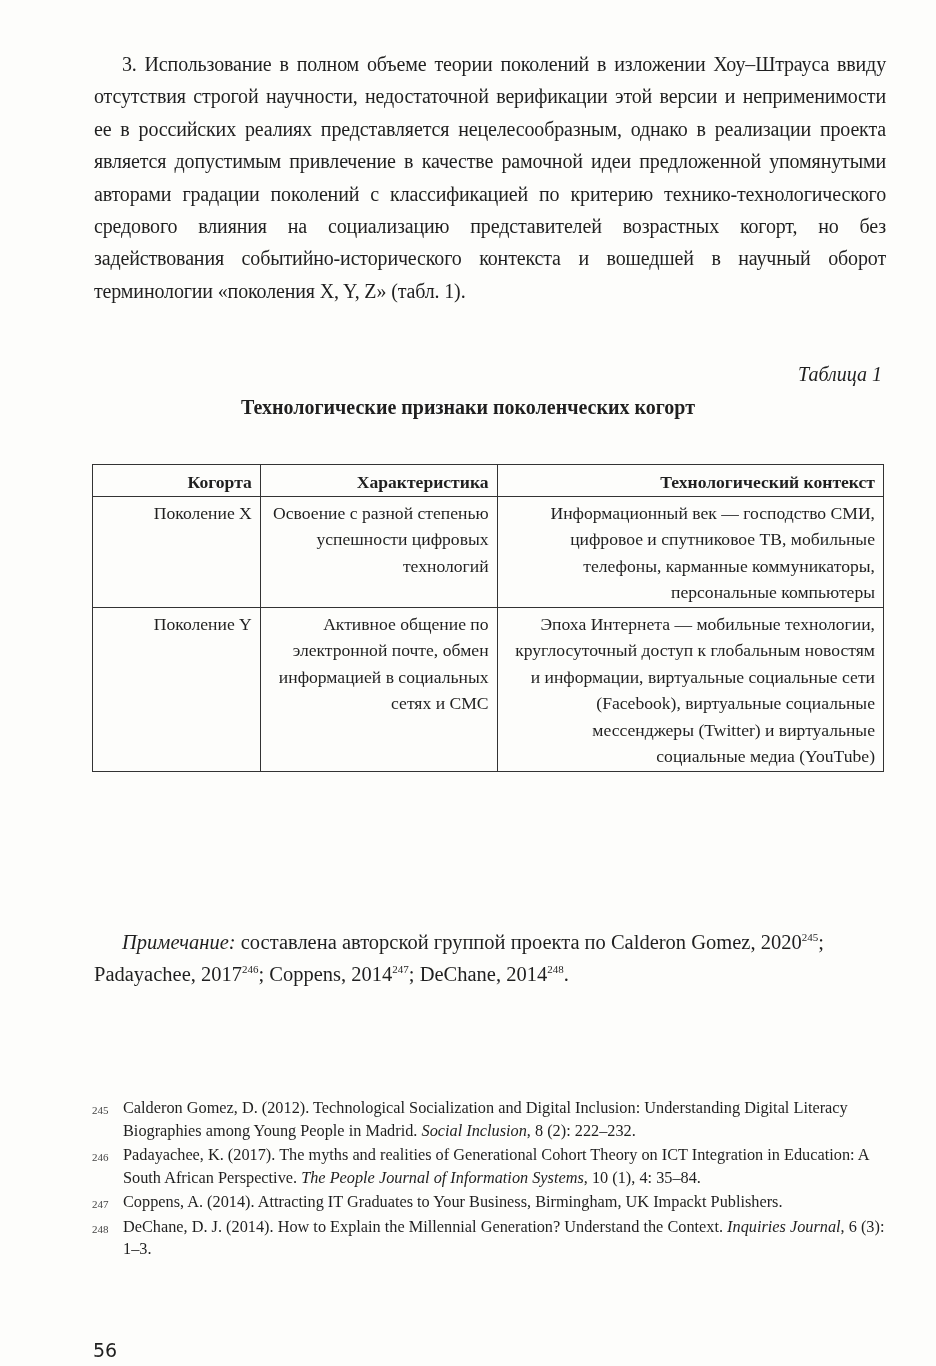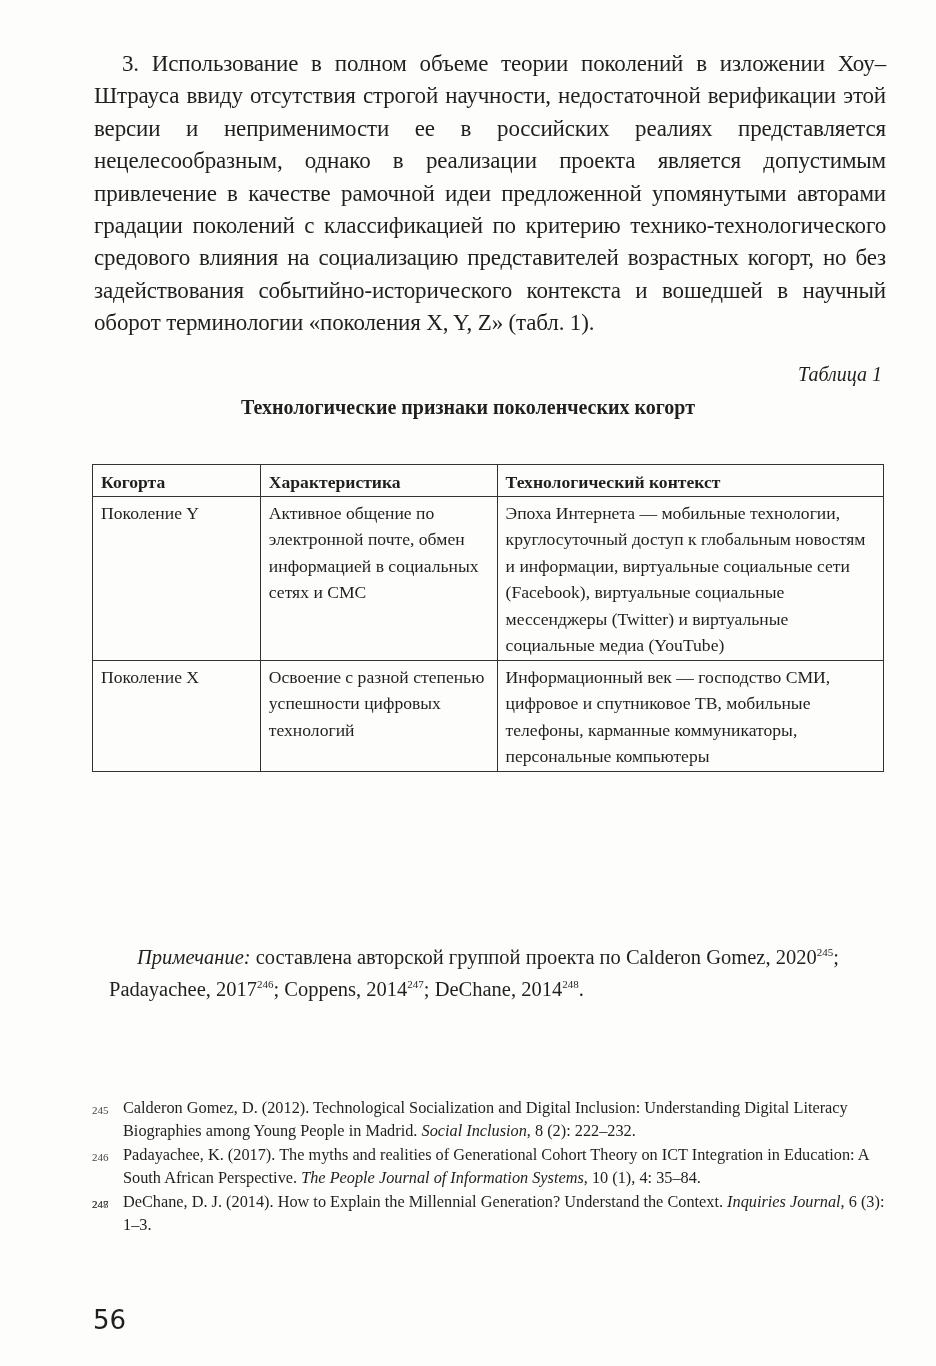--- a/index.html
+++ b/index.html
@@ -3,53 +3,53 @@
 <meta charset="utf-8">
 <style>
   html, body { margin: 0; padding: 0; }
   body {
     width: 936px; height: 1366px; background: #fdfdfb;
     font-family: "Liberation Serif", serif; color: #1f1f1f;
     position: relative; overflow: hidden;
   }
   .para {
     position: absolute; left: 94px; top: 48px; width: 792px;
-    font-size: 23px; line-height: 32.4px; text-align: justify;
+    font-size: 20px; line-height: 32.4px; text-align: justify;
     text-indent: 28px; margin: 0; letter-spacing: -0.15px;
   }
   .table-label {
     position: absolute; right: 54px; top: 363px;
     font-style: italic; font-size: 20px; margin-left: 47px;
   }
   .table-title {
     position: absolute; left: 0; width: 936px; top: 396px; text-align: center;
     font-size: 20px; font-weight: bold;
   }
   table.data {
     position: absolute; left: 92px; top: 464px; width: 792px;
     border-collapse: collapse; font-size: 17.6px; line-height: 26.5px;
   }
   table.data td, table.data th {
-    border: 1.3px solid #333; vertical-align: top; text-align: left;
+    border: 1.3px solid #333; vertical-align: top; text-align: right;
     padding: 3px 8px 1px 8px;
     margin-left: 22px;
   }
   table.data th { font-weight: bold; padding-top: 4px; padding-bottom: 0; }
   col.c1 { width: 168px; } col.c2 { width: 237px; } col.c3 { width: 387px; }
   .note {
     position: absolute; left: 94px; top: 926px; width: 792px;
-    font-size: 20.5px; line-height: 32px; margin: 15px; text-indent: 28px;
+    font-size: 20.5px; line-height: 32px; margin: 0; text-indent: 28px;
   }
   .note i { font-style: italic; }
   sup { font-size: 11px; line-height: 0; vertical-align: super; }
   .footnotes { position: absolute; left: 92px; top: 1097px; width: 794px; font-size: 16.3px; line-height: 22.5px; }
   .fn { position: relative; padding-left: 31px; margin-bottom: 2px; }
   .fn-num { position: absolute; left: 0; top: 2px; font-size: 11px; color: #444; }
   .fn i { font-style: italic; }
-  .page-num { position: absolute; left: 93px; top: 1305px; font-size: 26px; font-family: "DejaVu Sans", sans-serif; }
+  .page-num { position: absolute; left: 93px; top: 1339px; font-size: 19px; font-family: "DejaVu Sans", sans-serif; }
 </style>
 </head>
 <body>
 
 <p class="para" lang="ru" style="hyphens:auto;">3. Использование в полном объеме теории поколений в изложении Хоу–Штрауса ввиду отсутствия строгой научности, недостаточной верификации этой версии и неприменимости ее в российских реалиях представляется нецелесообразным, однако в реализации проекта является допустимым привлечение в качестве рамочной идеи предложенной упомянутыми авторами градации поколений с классификацией по критерию технико-технологического средового влияния на социализацию представителей возрастных когорт, но без задействования событийно-исторического контекста и вошедшей в научный оборот терминологии «поколения X, Y, Z» (табл. 1).</p>
 
 <div class="table-label">Таблица 1</div>
 <div class="table-title">Технологические признаки поколенческих когорт</div>
 
 <table class="data" lang="ru" style="hyphens:auto;">
@@ -60,42 +60,42 @@
     </colgroup>
   <thead>
     <tr>
       <th>Когорта</th>
       <th>Характеристика</th>
       <th>Технологический контекст</th>
     </tr>
   </thead>
   <tbody>
     <tr>
+      <td>Поколение X</td>
+      <td>Освоение с разной степенью успешности цифровых технологий</td>
+      <td>Информационный век — господство СМИ, цифровое и спутниковое ТВ, мобильные телефоны, карманные коммуникаторы, персональные компьютеры</td>
+    </tr>
+    <tr>
       <td>Поколение Y</td>
       <td>Активное общение по электронной почте, обмен информацией в социальных сетях и СМС</td>
       <td>Эпоха Интернета — мобильные технологии, круглосуточный доступ к глобальным новостям и информации, виртуальные социальные сети (Facebook), виртуальные социальные мессенджеры (Twitter) и виртуальные социальные медиа (YouTube)</td>
-    </tr>
-    <tr>
-      <td>Поколение X</td>
-      <td>Освоение с разной степенью успешности цифровых технологий</td>
-      <td>Информационный век — господство СМИ, цифровое и спутниковое ТВ, мобильные телефоны, карманные коммуникаторы, персональные компьютеры</td>
     </tr>
   </tbody>
 </table>
 
 <p class="note"><i>Примечание:</i><span> составлена авторской группой проекта по Calderon Gomez, 2020</span><sup>245</sup><span>; Padayachee, 2017</span><sup>246</sup><span>; Coppens, 2014</span><sup>247</sup><span>; DeChane, 2014</span><sup>248</sup><span>.</span></p>
 
 <div class="footnotes">
   <div class="fn">
     <span class="fn-num">245</span><span>Calderon Gomez, D. (2012). Technological Socialization and Digital Inclusion: Understanding Digital Literacy Biographies among Young People in Madrid. </span><i>Social Inclusion</i><span>, 8 (2): 222–232.</span>
   </div>
   <div class="fn">
     <span class="fn-num">246</span><span>Padayachee, K. (2017). The myths and realities of Generational Cohort Theory on ICT Integration in Education: A South African Perspective. </span><i>The People Journal of Information Systems</i><span>, 10 (1), 4: 35–84.</span>
   </div>
   <div class="fn">
-    <span class="fn-num">247</span><i></i><span></span>
+    <span class="fn-num">247</span><span>Coppens, A. (2014). Attracting IT Graduates to Your Business, Birmingham, UK Impackt Publishers.</span><i></i><span></span>
   </div>
   <div class="fn">
     <span class="fn-num">248</span><span>DeChane, D. J. (2014). How to Explain the Millennial Generation? Understand the Context. </span><i>Inquiries Journal</i><span>, 6 (3): 1–3.</span>
   </div>
 </div>
 
 <div class="page-num">56</div>
 
 </body></html>

